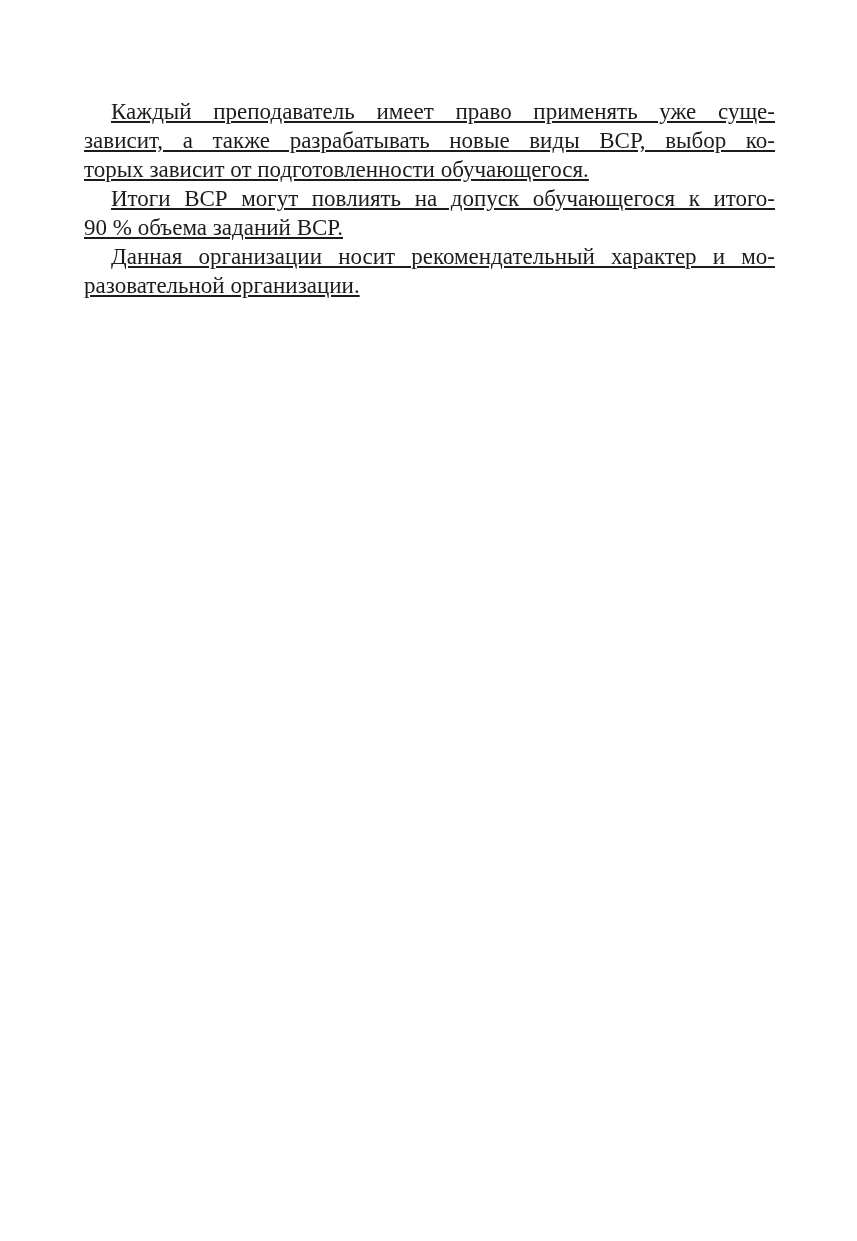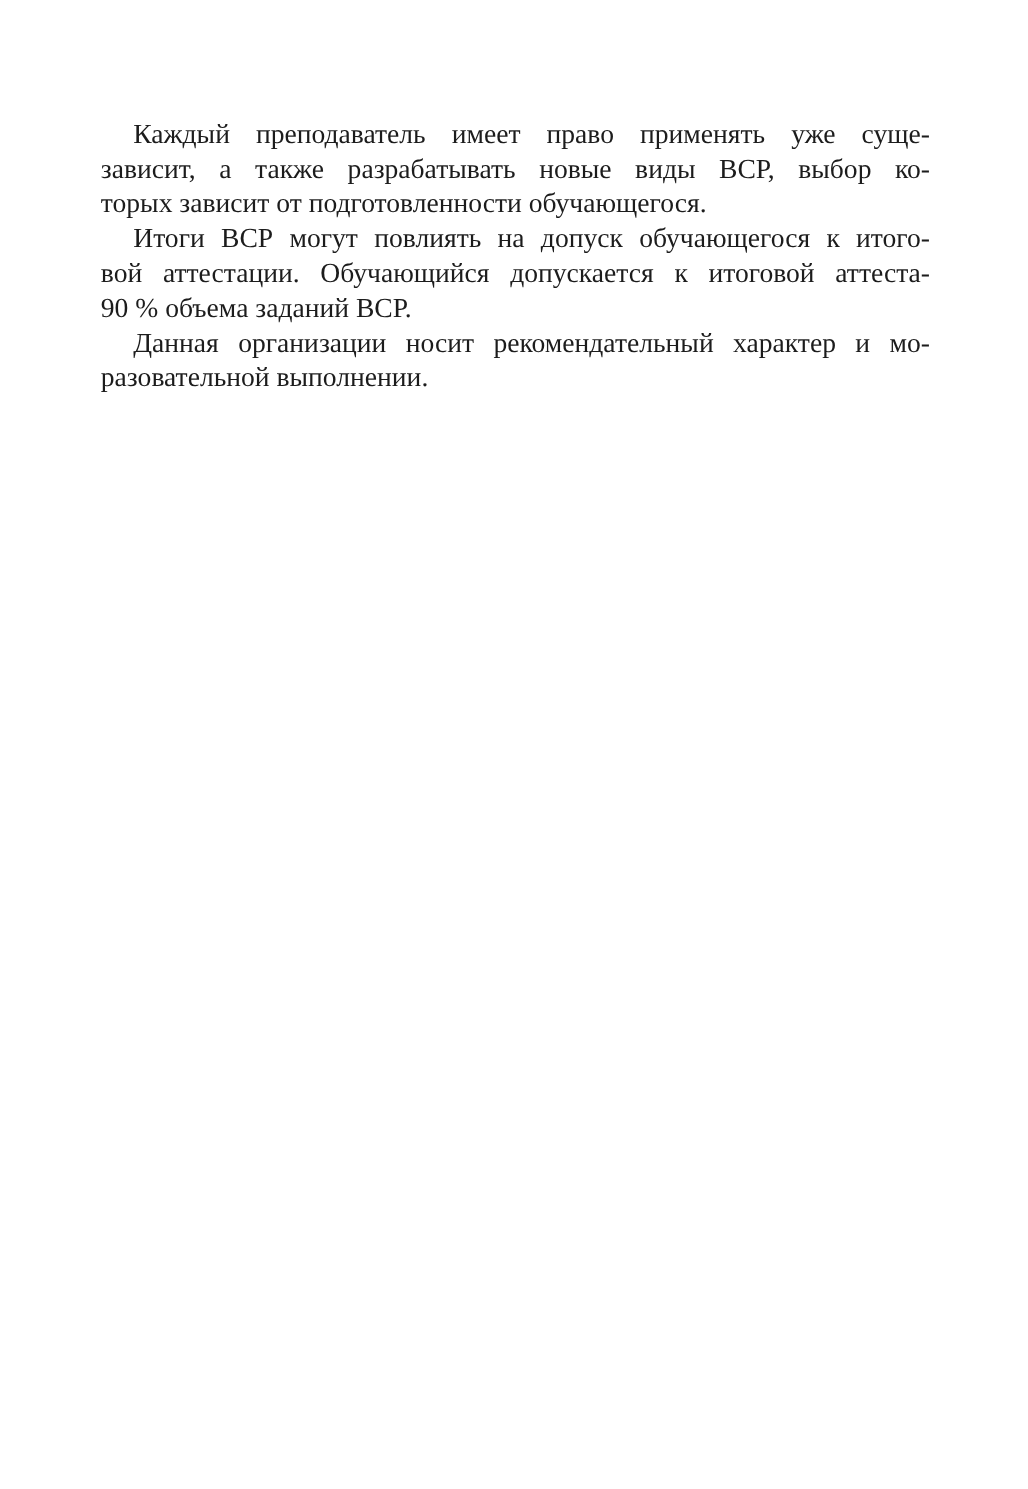--- a/index.html
+++ b/index.html
@@ -27,20 +27,21 @@
     line-height: 29px;
   }
   .para {
     margin: 0;
     padding: 0;
   }
   .line {
     text-align: justify;
     text-align-last: justify;
     white-space: normal;
+    text-decoration: underline;
   }
   .line.first {
     text-indent: 27px;
   }
   .line.last {
     text-align: right;
     text-align-last: left;
   }
 </style>
 </head>
@@ -50,23 +51,22 @@
   <div class="doc">
 
     <div class="para">
       <div class="line first">Каждый преподаватель имеет право применять уже суще-</div>
       <div class="line">зависит, а также разрабатывать новые виды ВСР, выбор ко-</div>
       <div class="line last">торых зависит от подготовленности обучающегося.</div>
     </div>
 
     <div class="para">
       <div class="line first">Итоги ВСР могут повлиять на допуск обучающегося к итого-</div>
-      <div class="line">вой аттестации. Обучающийся допускается к итоговой аттеста-</div>
       <div class="line last">90 % объема заданий ВСР.</div>
     </div>
 
     <div class="para">
       <div class="line first">Данная организации носит рекомендательный характер и мо-</div>
-      <div class="line last">разовательной выполнении.</div>
+      <div class="line last">разовательной организации.</div>
     </div>
 
   </div>
 </div>
 
 </body></html>

